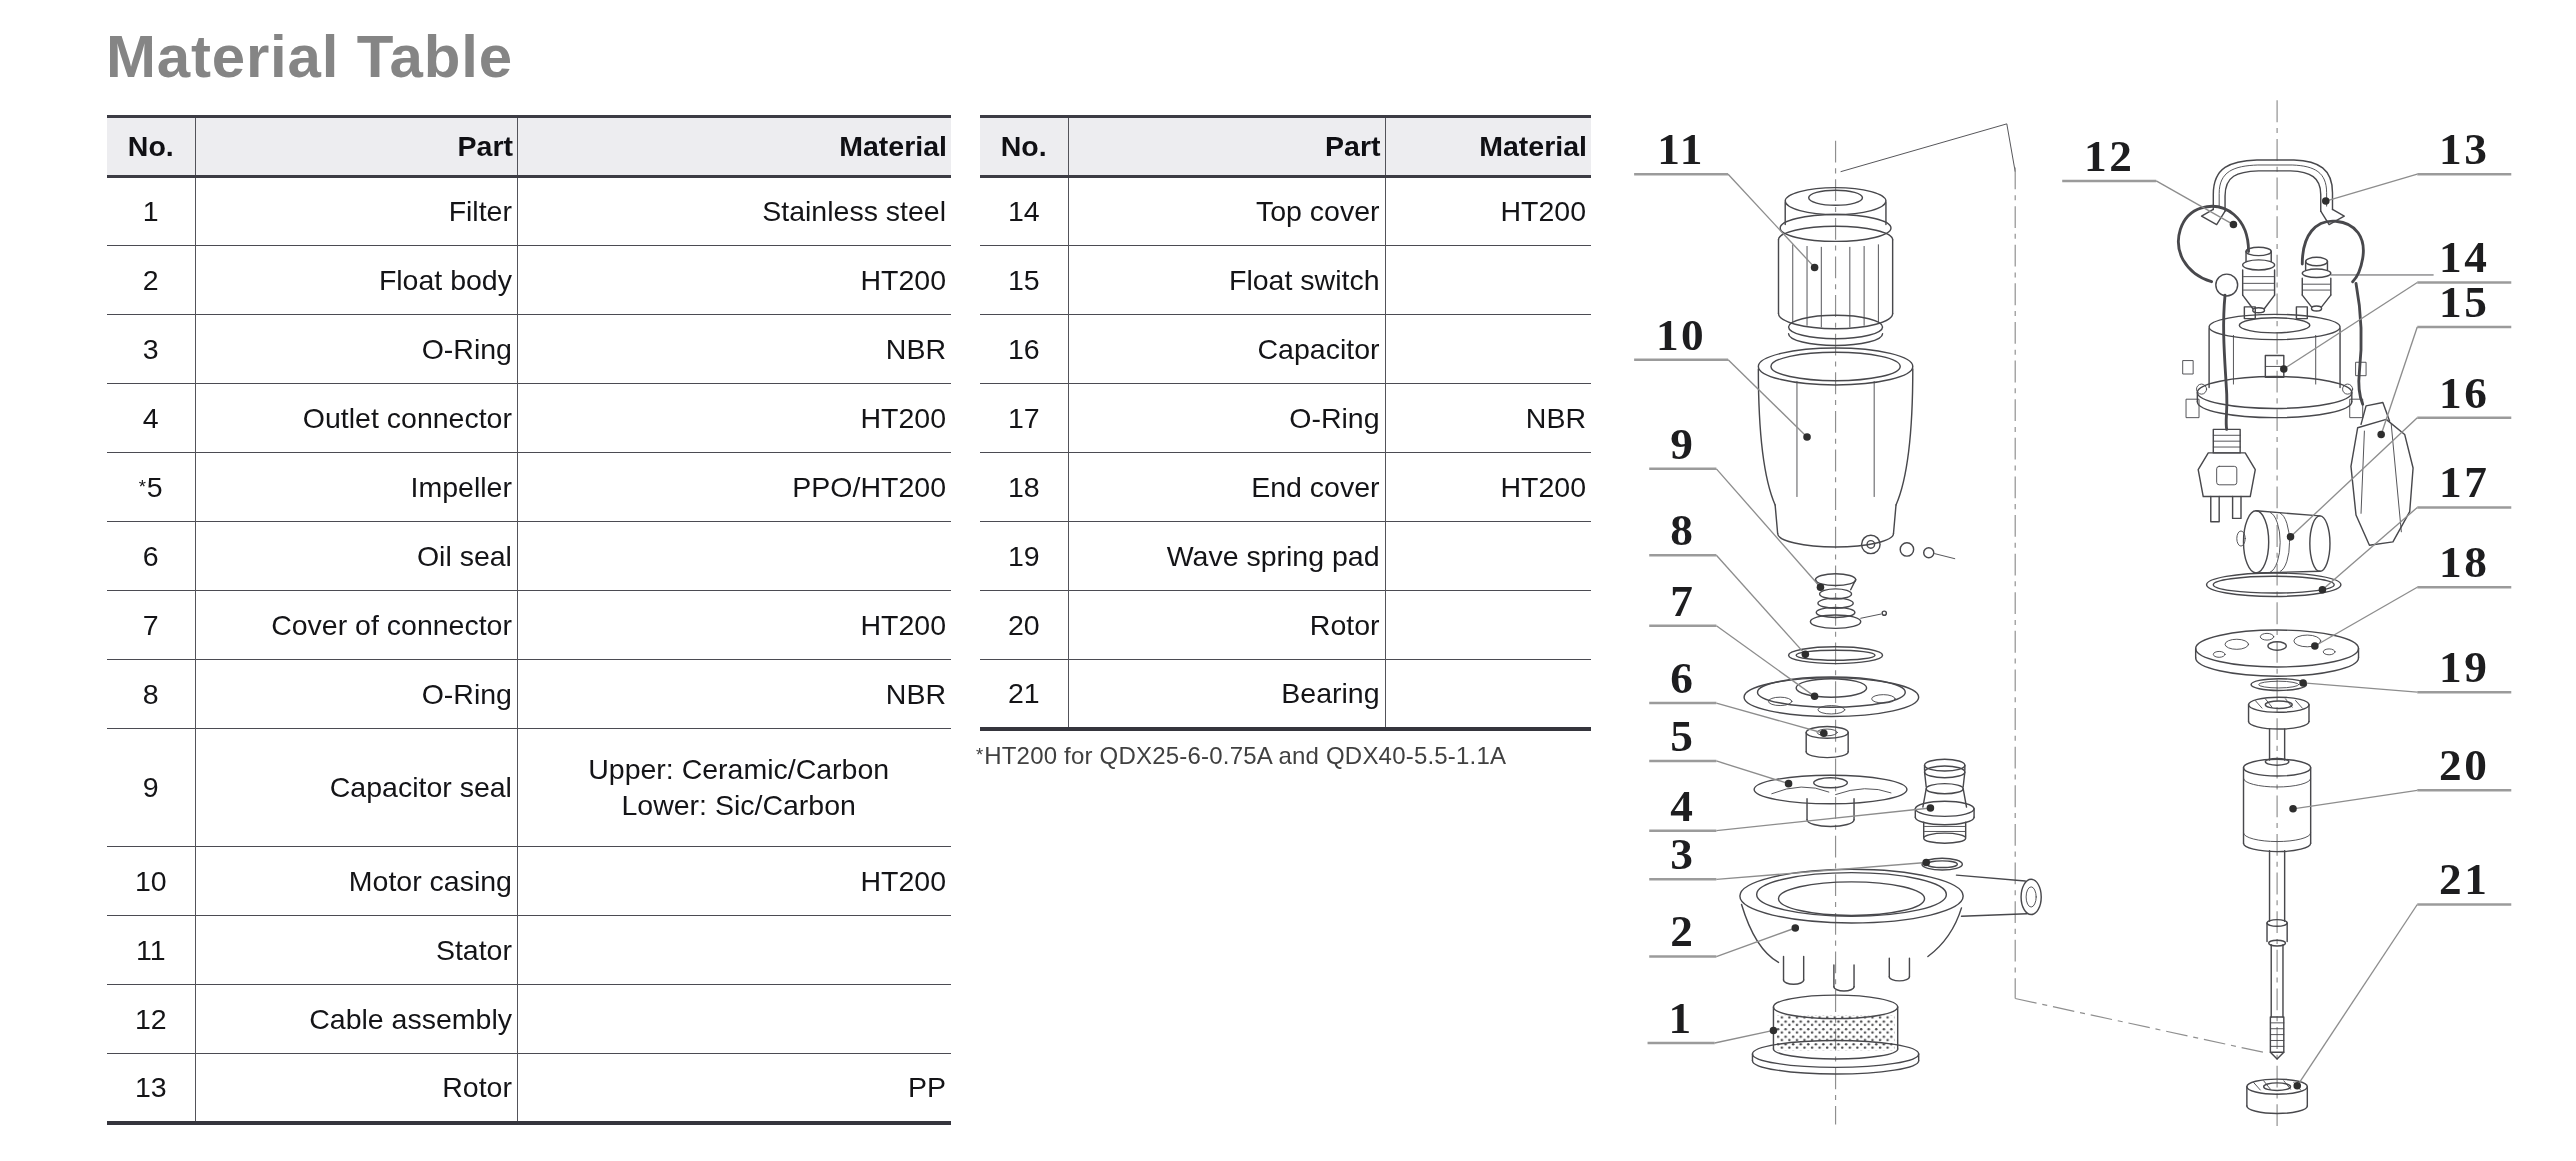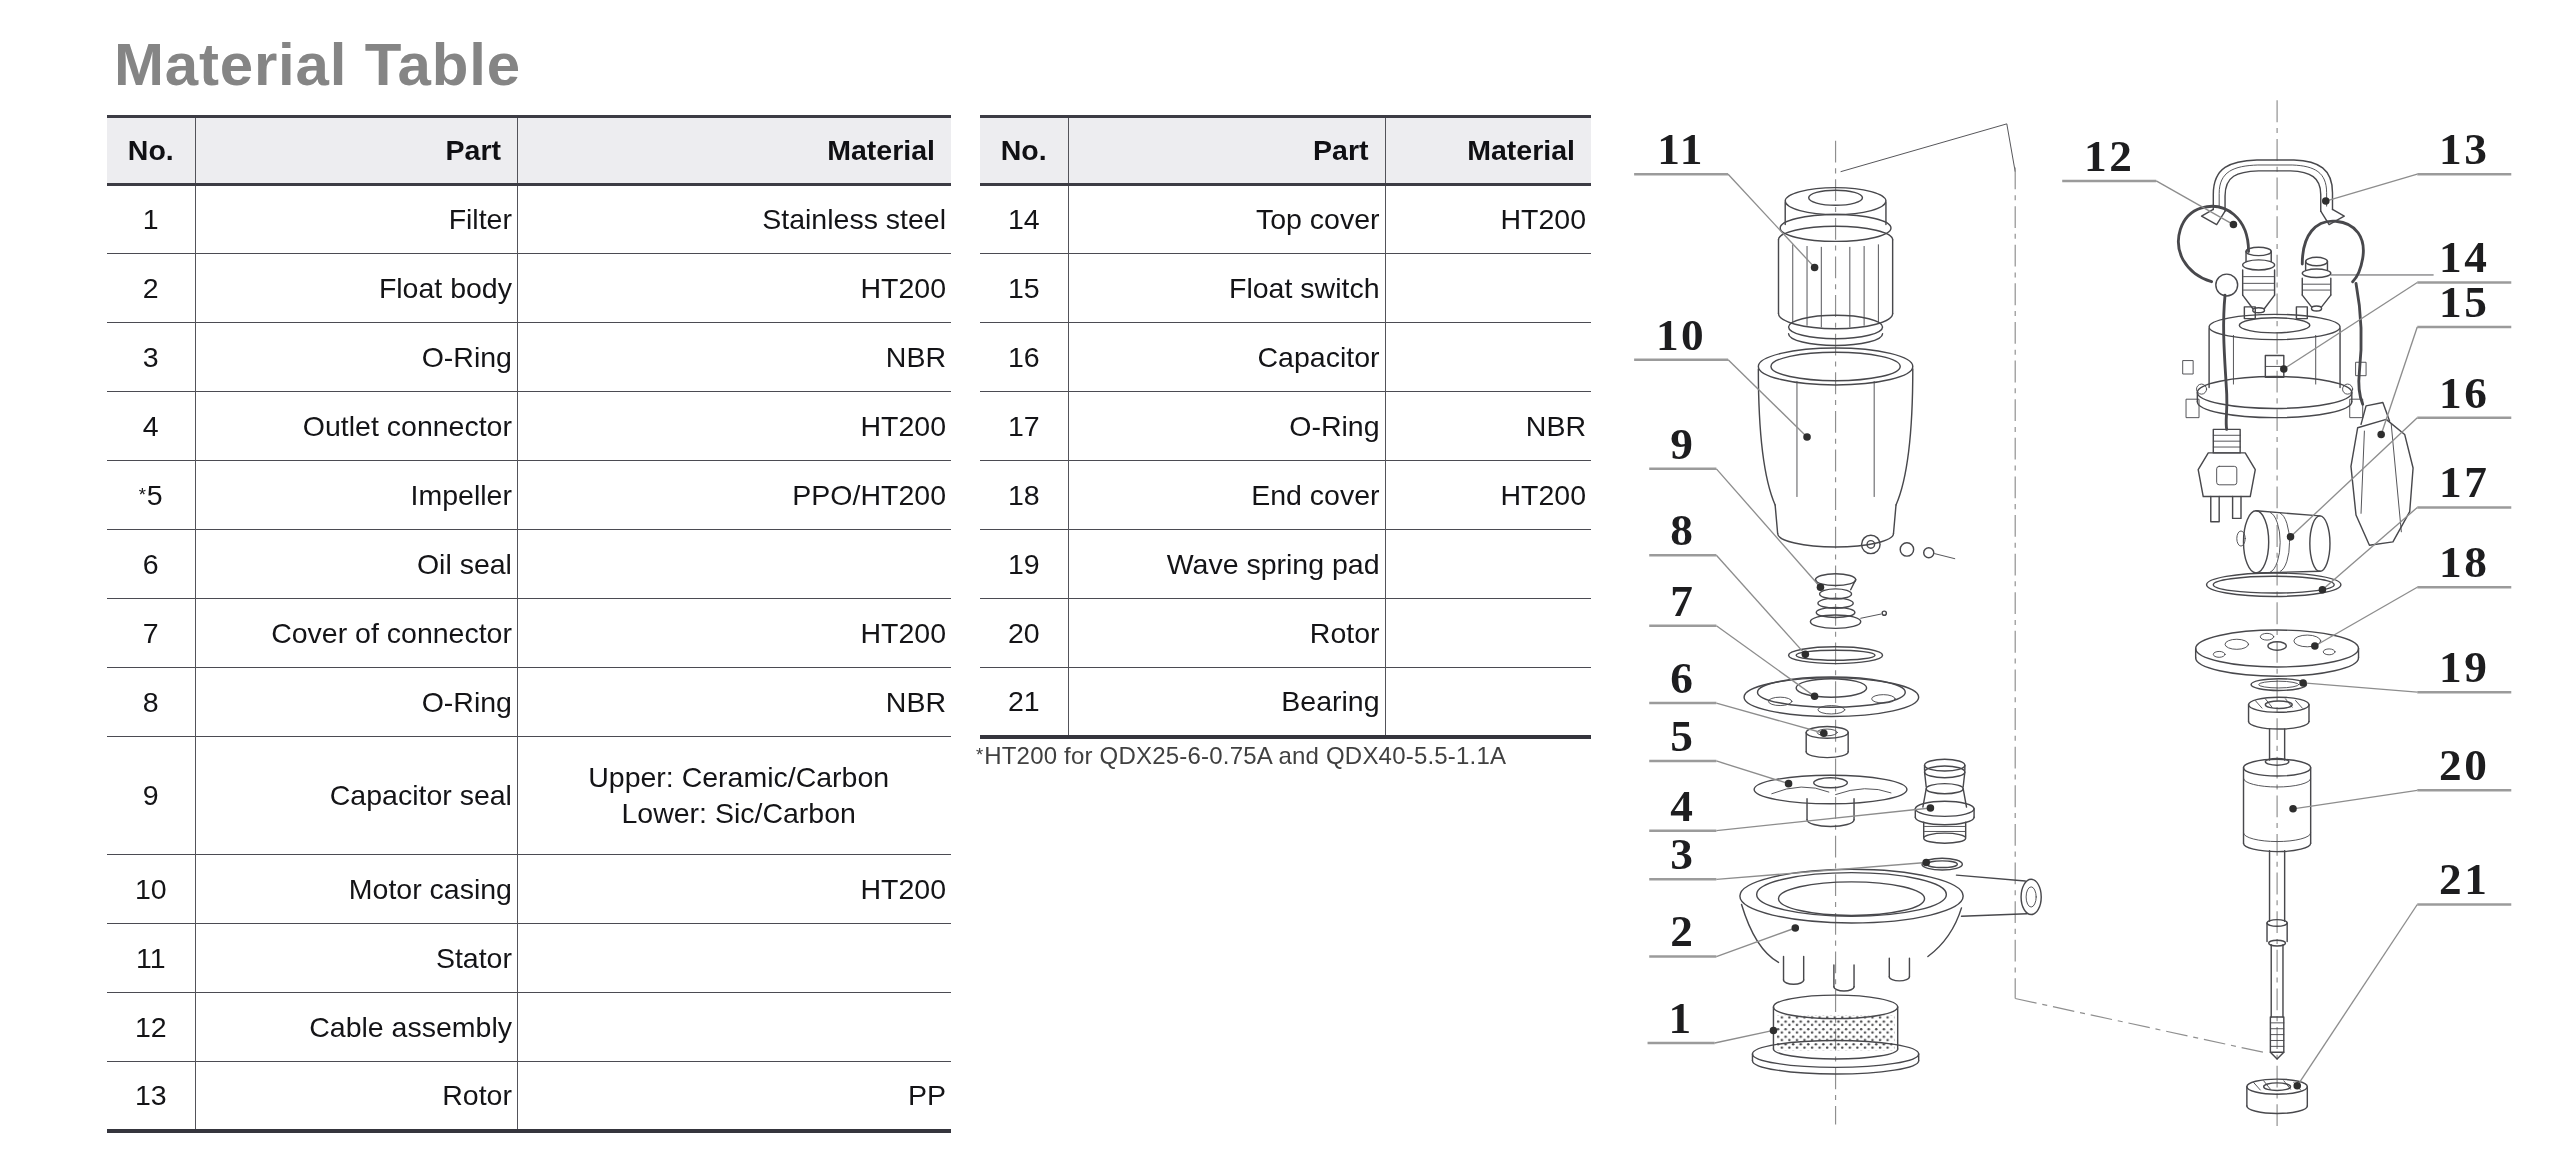--- a/index.html
+++ b/index.html
@@ -1,36 +1,36 @@
 <!DOCTYPE html>
 <html style="font-size:13.4px"><head>
 <meta charset="utf-8">
 <style>
   html,body{margin:0;padding:0;}
   body{
     width:2576px;height:1161px;background:#ffffff;position:relative;overflow:hidden;
     font-family:"Liberation Sans",sans-serif;
   }
   .title{
-    position:absolute;left:106px;top:22px;margin:8px;
+    position:absolute;left:106px;top:22px;margin:0;
     font-size:60px;font-weight:700;color:#858585;letter-spacing:0.8px;
   }
   table.mtable{
     position:absolute;border-collapse:collapse;table-layout:fixed;
     font-size:28.5px;color:#141417;
   }
   table.mtable.left{left:107px;top:115px;width:844px;}
   table.mtable.right{left:980px;top:115px;width:611px;}
   .mtable tr{height:69px;}
   .mtable tr.hdr{height:60px;}
   .mtable tr.tall{height:118px;}
   .mtable th{
     background:#ededf0;font-weight:700;font-size:28.5px;color:#101014;
     border-top:3.4px solid #3c3c44;border-bottom:3.4px solid #3c3c44;
-    text-align:center;vertical-align:middle;padding:16px;
+    text-align:center;vertical-align:middle;padding:4px;
   }
   .mtable td{
     border-top:1.7px solid #4b4b52;text-align:center;vertical-align:middle;padding:0 5px;
   }
   .mtable tr:first-child td{border-top:none;}
   .mtable tbody tr:last-child td{border-bottom:4.2px solid #35353d;}
   .mtable th + th, .mtable td + td{border-left:1.7px solid #53535a;text-align:right;}
   .mtable td.ml{
     text-align:center;padding-left:13.4px;white-space:pre-line;line-height:1.26;
   }

